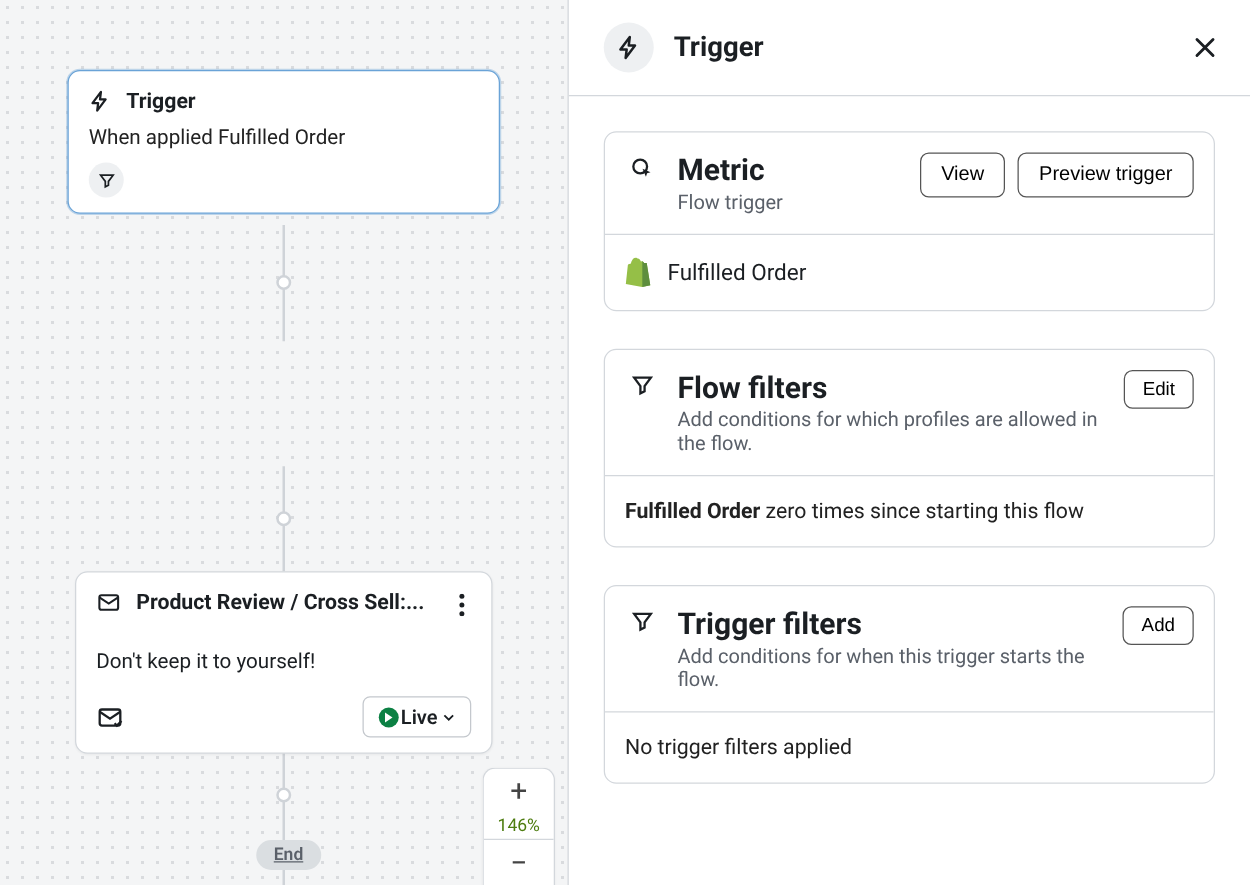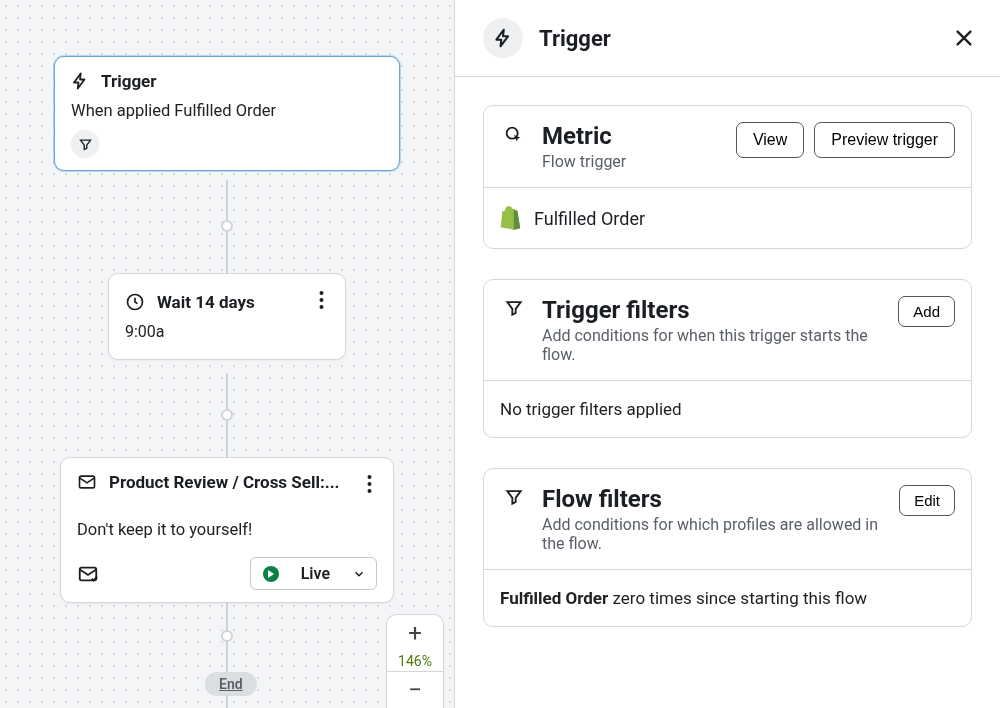--- a/index.html
+++ b/index.html
@@ -80,21 +80,21 @@
   .node .menu-dots{
     position:absolute;top:14px;right:12px;
     width:24px;height:24px;display:flex;align-items:center;justify-content:center;
     cursor:pointer;
   }
   .email-footer{
     display:flex;align-items:center;justify-content:space-between;
     margin-top:18px;
   }
   .status-select{
-    display:flex;align-items:center;gap:22px;
+    display:flex;align-items:center;gap:2px;
     border:1px solid var(--border-dark);border-radius:6px;
     padding:6px 10px 6px 12px;
     font-size:16px;font-weight:600;
     cursor:pointer;
   }
   .play-dot{
     width:16px;height:16px;border-radius:50%;
     background:var(--green);
     display:flex;align-items:center;justify-content:center;
   }
@@ -194,39 +194,20 @@
         <span class="node-title">Trigger</span>
       </div>
       <div class="node-sub">When applied Fulfilled Order</div>
       <div class="chip">
         <svg width="15" height="15" viewBox="0 0 24 24" fill="none" stroke="#1b1f23" stroke-width="2.2">
             <path d="M4 5h16l-6 8v5l-4 2v-7L4 5z"></path>
           </svg>
       </div>
     </div>
 
-    <div class="node wait">
-      <div class="node-row">
-        <span>
-          <svg width="20" height="20" viewBox="0 0 24 24" fill="none" stroke="#1b1f23" stroke-width="2">
-              <circle cx="12" cy="12" r="9"></circle>
-              <path d="M12 7v5l3 2"></path>
-            </svg>
-        </span>
-        <span class="node-title">Wait 14 days</span>
-      </div>
-      <div class="small-time">9:00a</div>
-      <div class="menu-dots">
-        <svg width="5" height="18" viewBox="0 0 4 18" fill="#1b1f23">
-            <circle cx="2" cy="2" r="2"></circle>
-            <circle cx="2" cy="9" r="2"></circle>
-            <circle cx="2" cy="16" r="2"></circle>
-          </svg>
-      </div>
-    </div>
 
     <div class="node email">
       <div class="node-row">
         <span>
           <svg width="20" height="20" viewBox="0 0 24 24" fill="none" stroke="#1b1f23" stroke-width="2">
               <rect x="3" y="5" width="18" height="14" rx="2"></rect>
               <path d="M3 7l9 6 9-6"></path>
             </svg>
         </span>
         <span class="node-title">Product Review / Cross Sell:...</span>
@@ -313,45 +294,45 @@
       </div>
 
       <div class="section">
         <div class="section-row">
           <div class="section-icon">
             <svg width="20" height="20" viewBox="0 0 24 24" fill="none" stroke="#1b1f23" stroke-width="2.2">
                 <path d="M4 5h16l-6 8v5l-4 2v-7L4 5z"></path>
               </svg>
           </div>
           <div class="section-main">
-            <div class="section-title">Trigger filters</div>
-            <div class="section-sub">Add conditions for when this trigger starts the flow.</div>
+            <div class="section-title">Flow filters</div>
+            <div class="section-sub">Add conditions for which profiles are allowed in the flow.</div>
           </div>
           <div class="section-actions">
-            <button class="btn small">Add</button>
-          </div>
-        </div>
-        <div class="section-footer">No trigger filters applied</div>
+            <button class="btn small">Edit</button>
+          </div>
+        </div>
+        <div class="section-footer">
+          <span class="bold">Fulfilled Order</span><span> zero times since starting this flow</span>
+        </div>
       </div>
 
       <div class="section">
         <div class="section-row">
           <div class="section-icon">
             <svg width="20" height="20" viewBox="0 0 24 24" fill="none" stroke="#1b1f23" stroke-width="2.2">
                 <path d="M4 5h16l-6 8v5l-4 2v-7L4 5z"></path>
               </svg>
           </div>
           <div class="section-main">
-            <div class="section-title">Flow filters</div>
-            <div class="section-sub">Add conditions for which profiles are allowed in the flow.</div>
+            <div class="section-title">Trigger filters</div>
+            <div class="section-sub">Add conditions for when this trigger starts the flow.</div>
           </div>
           <div class="section-actions">
-            <button class="btn small">Edit</button>
-          </div>
-        </div>
-        <div class="section-footer">
-          <span class="bold">Fulfilled Order</span><span> zero times since starting this flow</span>
-        </div>
+            <button class="btn small">Add</button>
+          </div>
+        </div>
+        <div class="section-footer">No trigger filters applied</div>
       </div>
 
     </div>
   </div>
 </div>
 
 </body></html>

